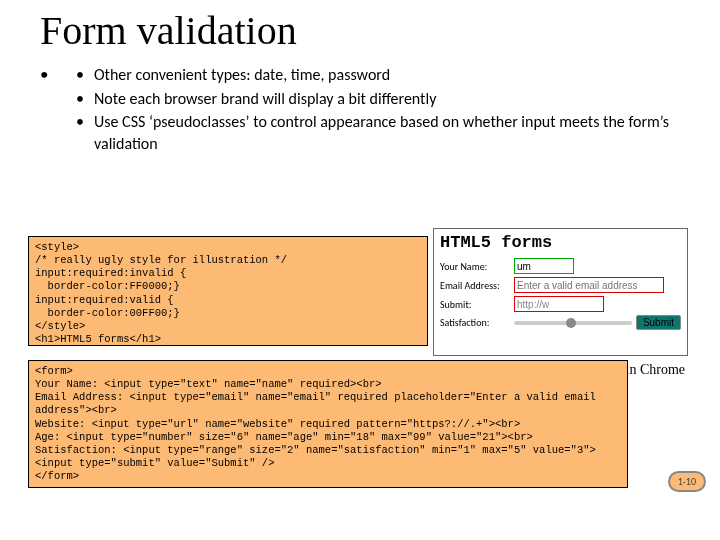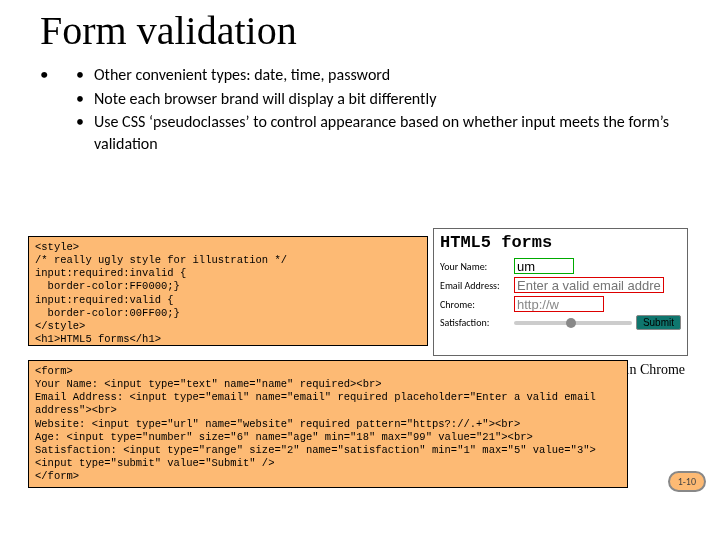--- a/index.html
+++ b/index.html
@@ -12,21 +12,21 @@
   ul.sub { list-style: none; margin-top: 4px; }
   ul.sub > li { padding-left: 36px; position: relative; margin-bottom: 2px; font-size: 16px; }
   ul.sub > li::before { content: "•"; position: absolute; left: 18px; color: #000; }
   .codeblock { border: 1px solid #000; background: #fdba74; font-family: "Courier New", monospace; font-size: 10.5px; line-height: 1.25; padding: 4px 6px; white-space: pre; overflow: hidden; }
   .code1 { position: absolute; left: 28px; top: 236px; width: 400px; height: 110px; }
   .code2 { position: absolute; left: 28px; top: 360px; width: 600px; height: 128px; white-space: pre-wrap; }
   .chrome { position: absolute; right: 32px; top: 228px; width: 255px; height: 128px; border: 1px solid #666; background: #fff; font-size: 10px; padding: 4px 6px; }
   .chrome h2 { font-family: Liberation Mono, monospace; font-size: 17px; font-weight: 700; margin-bottom: 6px; }
   .chrome .row { display: flex; align-items: center; margin-bottom: 3px; gap: 4px; }
   .chrome .lbl { min-width: 70px; font-size: 10px; color: #000; }
-  .chrome input[type=text] { height: 16px; font-size: 13px; padding: 0 2px; border: 1px solid #999; }
+  .chrome input[type=text] { height: 16px; font-size: 10px; padding: 0 2px; border: 1px solid #999; }
   .chrome input.invalid { border: 1px solid #d00; color: #888; }
   .chrome input.valid { border: 1px solid #0a0; }
   .chrome input.num { width: 40px; }
   .chrome .slider { flex: 1; display: flex; align-items: center; }
   .chrome .track { flex: 1; height: 4px; background: #ccc; border-radius: 2px; position: relative; }
   .chrome .thumb { position: absolute; left: 44%; top: -3px; width: 10px; height: 10px; background: #888; border-radius: 50%; }
   .chrome .btn { border: 1px solid #888; background: #0f766e; padding: 1px 6px; font-size: 10px; border-radius: 2px; }
   .caption { position: absolute; right: 35px; top: 362px; font-family: Georgia, serif; font-size: 14px; }
   .pagenum { position: absolute; right: 14px; bottom: 48px; border: 2px solid #888; border-radius: 18px; padding: 2px 8px; font-size: 10px; color: #444; background: #fdba74; }
 </style>
@@ -58,21 +58,21 @@
     <h2>HTML5 forms</h2>
     <div class="row">
       <span class="lbl">Your Name:</span>
       <input type="text" class="valid" style="width: 60px;" value="um">
     </div>
     <div class="row">
       <span class="lbl">Email Address:</span>
       <input type="text" class="invalid" style="width: 150px;" placeholder="Enter a valid email address">
     </div>
     <div class="row">
-      <span class="lbl">Chrome:</span>
+      <span class="lbl">Submit:</span>
       <input type="text" class="invalid" style="width: 90px;" value="http://w">
     </div>
     <div class="row">
       <span class="lbl">Satisfaction:</span>
       <div class="slider">
         <div class="track">
             <div class="thumb"></div>
           </div>
       </div>
       <button class="btn">Submit</button>

